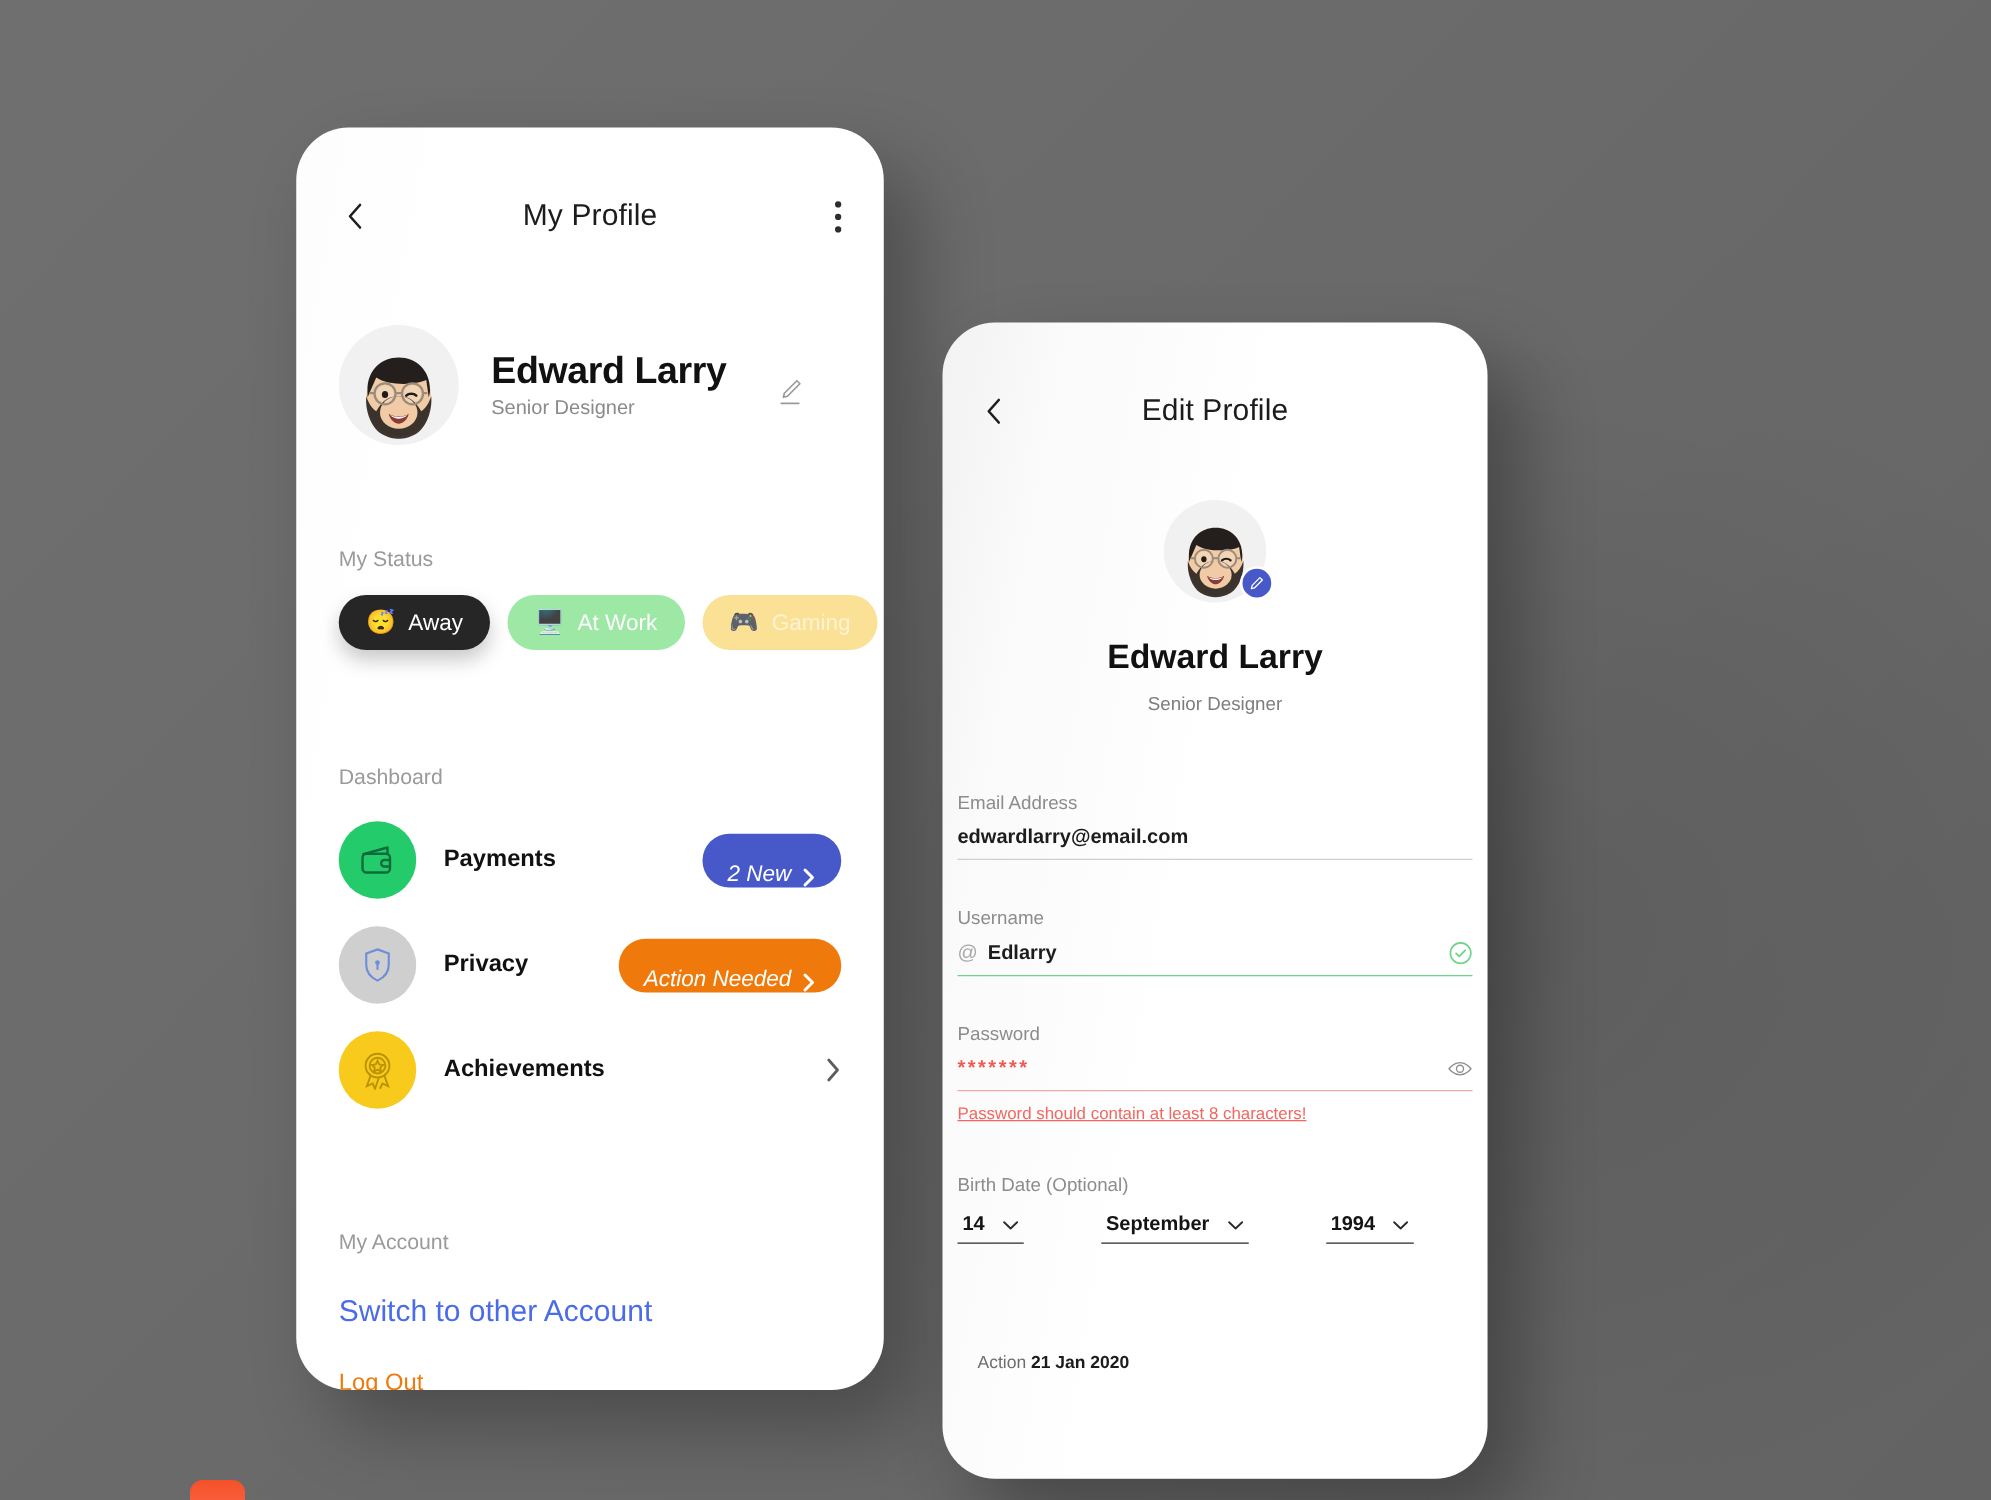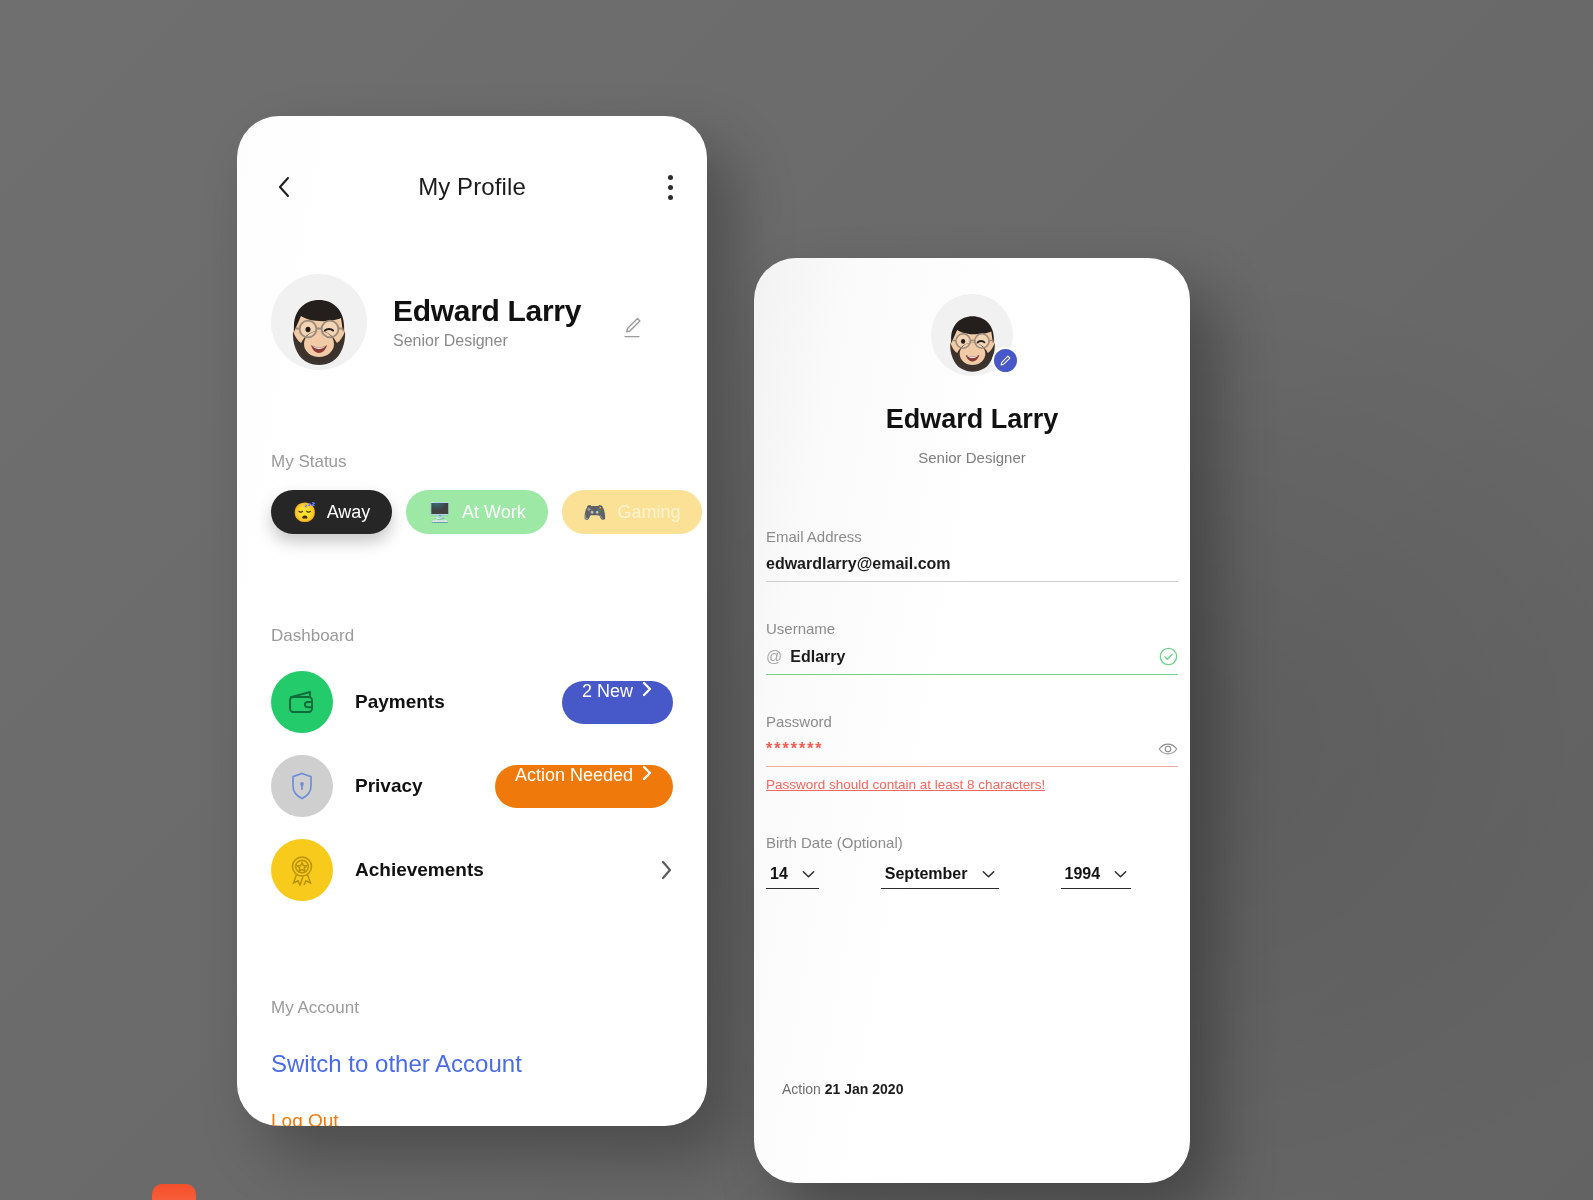--- a/index.html
+++ b/index.html
@@ -27,21 +27,21 @@
   }
 
   
   .phone {
     position: absolute;
     background: #ffffff;
     border-radius: 42px;
     overflow: hidden;
   }
   #phone-profile {
-    left: 237px; top: 116px;
+    left: 237px; top: 102px;
     width: 470px; height: 1010px;
     box-shadow: 26px 30px 60px rgba(0,0,0,0.28);
     background: linear-gradient(100deg,#fdfdfd 0%, #ffffff 22%, #ffffff 100%);
   }
   #phone-edit {
     left: 754px; top: 258px;
     width: 436px; height: 925px;
     box-shadow: 26px 30px 60px rgba(0,0,0,0.30);
     background: linear-gradient(100deg,#f2f2f2 0%, #fafafa 16%, #ffffff 46%, #ffffff 100%);
   }
@@ -130,23 +130,23 @@
     flex: 0 0 auto;
   }
   .ic-payments { background: #23cb6b; }
   .ic-achieve  { background: #f8ca1c; }
   .ic-privacy  { background: #cfcfcf; }
   .dash-label {
     margin-left: 22px; font-size: 19px; font-weight: 700; color: #111;
   }
   .dash-right { margin-left: auto; display: flex; align-items: center; }
   .badge {
-    display: flex; align-items: flex-start; gap: 9px;
+    display: flex; align-items: flex-end; gap: 9px;
     height: 43px; padding: 0 20px; border-radius: 22px;
-    color: #fff; font-size: 18px; cursor: pointer;
+    color: #fff; font-size: 18px; cursor: pointer; font-style: italic;
   }
   .badge-new { background: #4758c9; }
   .badge-action { background: #ef7a0b; }
   .chev-plain { color: #5d5d5d; cursor: pointer; display: flex; }
 
   
   .account-block { padding: 0 34px; }
   .link-switch {
     font-size: 24px; color: #4b6ce8; margin-top: 32px;
     cursor: pointer; display: inline-block;
@@ -354,20 +354,28 @@
   <div class="account-block">
     <div class="section-label" style="padding:0;margin-top:86px;">My Account</div>
     <div class="link-switch">Switch to other Account</div><br>
     <div class="link-logout">Log Out</div>
   </div>
 
 </div>
 
 <div class="phone" id="phone-edit">
 
+  <div class="topbar">
+    <div class="back-icon">
+      <svg width="16" height="24" viewBox="0 0 16 24" fill="none">
+        <path d="M12 3L4 12l8 9" stroke="#1f1f1f" stroke-width="2.1" stroke-linecap="round" stroke-linejoin="round"></path>
+      </svg>
+    </div>
+    <div class="screen-title">Edit Profile</div>
+  </div>
 
   <div class="edit-avatar-wrap">
     <div class="avatar-pos">
       <div class="avatar-circle avatar-md">
         <svg width="67" height="70" viewBox="0 0 78 82">
           <ellipse cx="39" cy="44" rx="26" ry="31" fill="#f0cba6"></ellipse>
           <path d="M14 38c0-16 11-26 25-26s25 10 25 26c0 3-1 6-1 6l-2-14c-8 4-30 5-40-2l-7 16s0-3 0-6z" fill="#241f1d"></path>
           <path d="M13 43c-1 12 4 25 12 30 5 3 10 4 14 4s9-1 14-4c8-5 13-18 12-30-2 6-5 10-8 12-5-9-10-12-18-12s-13 3-18 12c-3-2-6-6-8-12z" fill="#2c2522" opacity="0.92"></path>
           <ellipse cx="39" cy="56" rx="15" ry="13" fill="#f0cba6"></ellipse>
           <path d="M31 57c4 3 12 3 16 0-1 5-5 8-8 8s-7-3-8-8z" fill="#8c3a33"></path>

